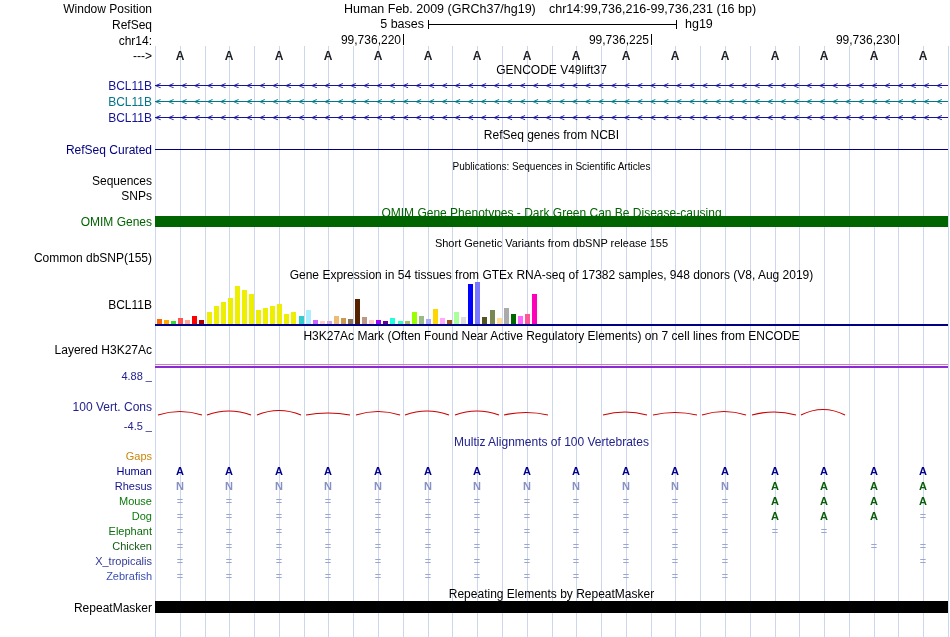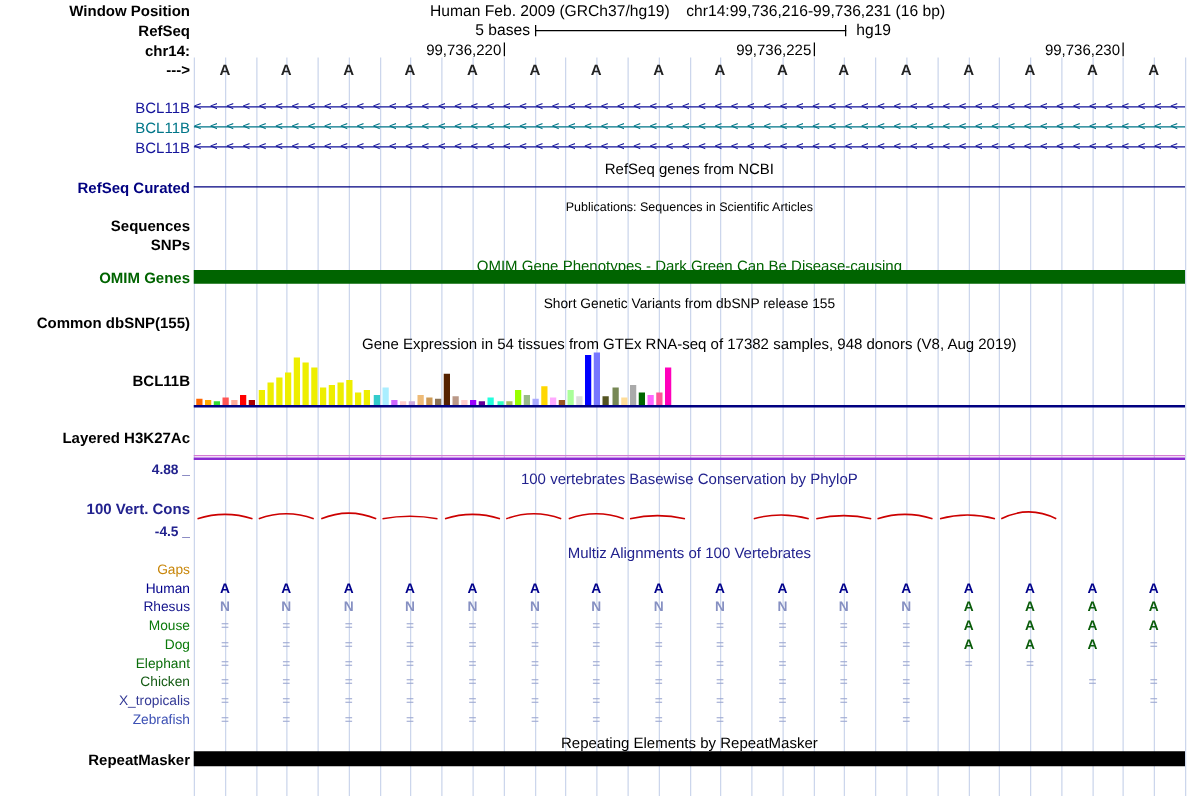--- a/index.html
+++ b/index.html
@@ -1,20 +1,20 @@
 <!DOCTYPE html>
 <html><head>
 <meta charset="utf-8">
 <style>
   * { box-sizing: border-box; }
   body { margin:0; background:#fff; font-family:"Liberation Sans", sans-serif; }
   #browser { position:relative; width:950px; height:637px; background:#fff; overflow:hidden; }
   #grid-layer { position:absolute; left:0; top:0; width:100%; height:100%; }
   .hdr { position:absolute; font-size:12.5px; color:#000; white-space:nowrap; }
-  .lbl { position:absolute; right:798px; text-align:left; font-size:12px; color:#000; white-space:nowrap;font-weight:bold; }
+  .lbl { position:absolute; right:798px; text-align:left; font-size:12px; color:#000; white-space:nowrap; }
   .ttl { position:absolute; left:155px; width:793px; text-align:center; font-size:12px; color:#000; white-space:nowrap; }
   .small { font-size:10px; }
   .navy { color:#22228e; }
   .coord { position:absolute; font-size:12px; color:#000; white-space:nowrap; text-align:right; }
 </style>
 </head>
 <body>
 
 <div id="browser">
   <div id="grid-layer">
@@ -60,34 +60,35 @@
   <div class="lbl" style="top:18px">RefSeq</div>
   <div class="hdr" style="right:526px;top:17px;text-align:right">5 bases</div>
   <div class="hdr" style="left:685px;top:17px">hg19</div>
 
   <div class="lbl" style="top:34px">chr14:</div>
   <div class="coord" style="right:549px;top:33px">99,736,220</div>
   <div class="coord" style="right:301px;top:33px">99,736,225</div>
   <div class="coord" style="right:54px;top:33px">99,736,230</div>
   <div class="lbl" style="top:49px">---&gt;</div>
 
+  <div class="ttl" style="top:63px">GENCODE V49lift37</div>
   <div class="ttl" style="top:128px">RefSeq genes from NCBI</div>
   <div class="lbl" style="top:143px;color:#000080">RefSeq Curated</div>
   <div class="ttl small" style="top:161px">Publications: Sequences in Scientific Articles</div>
   <div class="lbl" style="top:174px">Sequences</div>
   <div class="lbl" style="top:189px">SNPs</div>
   <div class="ttl" style="top:206px;color:#006400">OMIM Gene Phenotypes - Dark Green Can Be Disease-causing</div>
   <div class="lbl" style="top:215px;color:#006400">OMIM Genes</div>
   <div class="ttl" style="top:237px;font-size:11px">Short Genetic Variants from dbSNP release 155</div>
   <div class="lbl" style="top:251px">Common dbSNP(155)</div>
   <div class="ttl" style="top:268px">Gene Expression in 54 tissues from GTEx RNA-seq of 17382 samples, 948 donors (V8, Aug 2019)</div>
   <div class="lbl" style="top:298px">BCL11B</div>
+  <div class="ttl" style="top:329px">H3K27Ac Mark (Often Found Near Active Regulatory Elements) on 7 cell lines from ENCODE</div>
   <div class="lbl" style="top:343px">Layered H3K27Ac</div>
   <div class="lbl navy" style="top:370px;font-size:11px">4.88 _</div>
-  <div class="ttl navy" style="top:376px">100 vertebrates Basewise Conservation by PhyloP</div>
   <div class="lbl navy" style="top:400px">100 Vert. Cons</div>
   <div class="lbl navy" style="top:420px;font-size:11px">-4.5 _</div>
   <div class="ttl navy" style="top:435px">Multiz Alignments of 100 Vertebrates</div>
   <div class="ttl" style="top:587px">Repeating Elements by RepeatMasker</div>
   <div class="lbl" style="top:601px">RepeatMasker</div>
 <div style="position: absolute; left: 428px; top: 24px; width: 249px; height: 1px; background: rgb(0, 0, 0);"></div>
     <div style="position: absolute; left: 428px; top: 20px; width: 1px; height: 9px; background: rgb(0, 0, 0);"></div>
     <div style="position: absolute; left: 676px; top: 20px; width: 1px; height: 9px; background: rgb(0, 0, 0);"></div>
     <div style="position: absolute; left: 403px; top: 34px; width: 1px; height: 11px; background: rgb(0, 0, 0);"></div>
     <div style="position: absolute; left: 651px; top: 34px; width: 1px; height: 11px; background: rgb(0, 0, 0);"></div>

